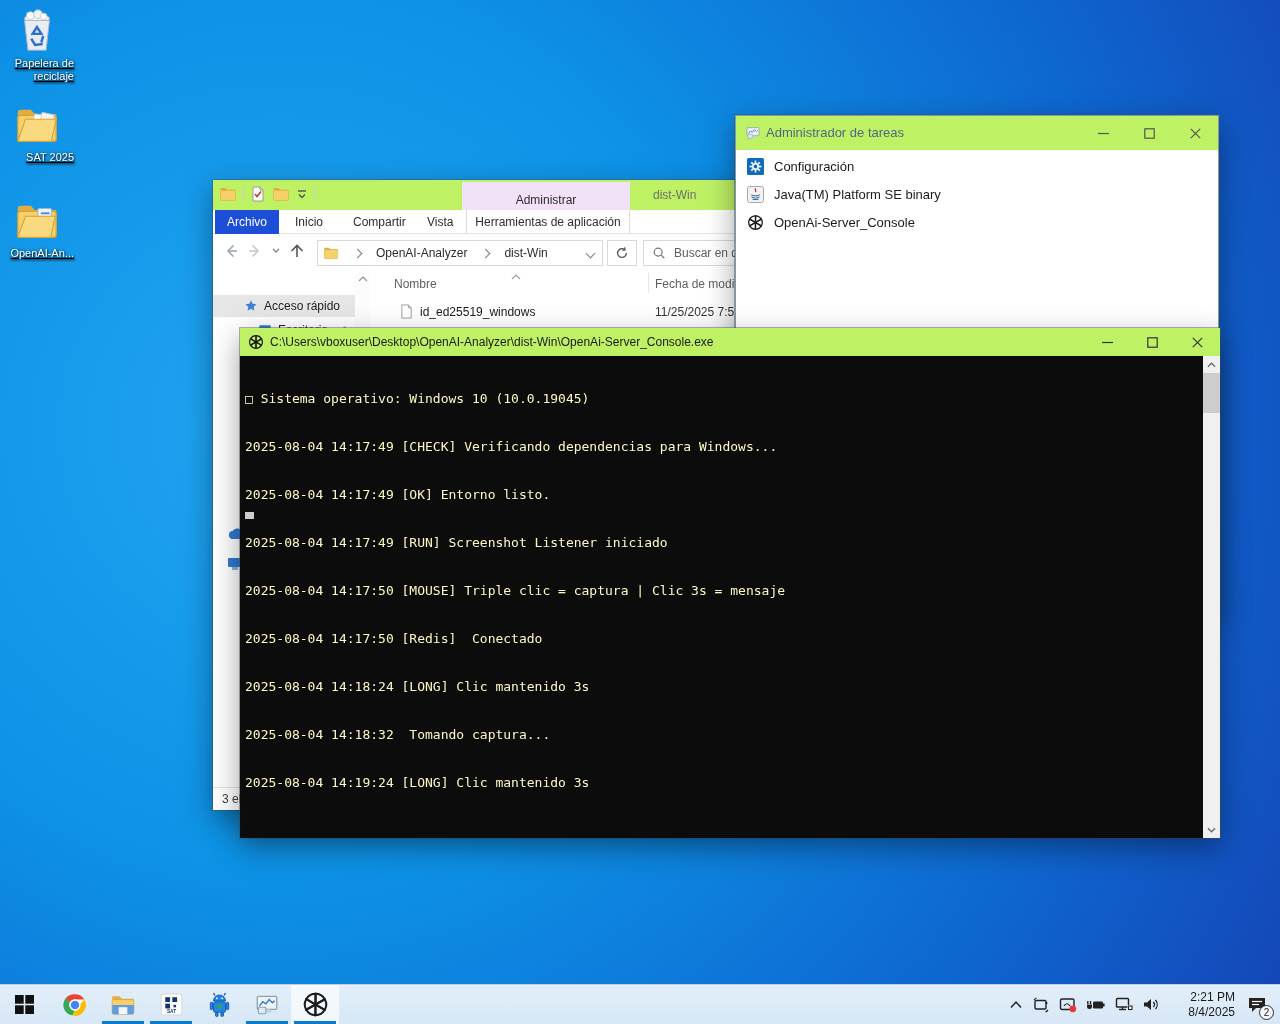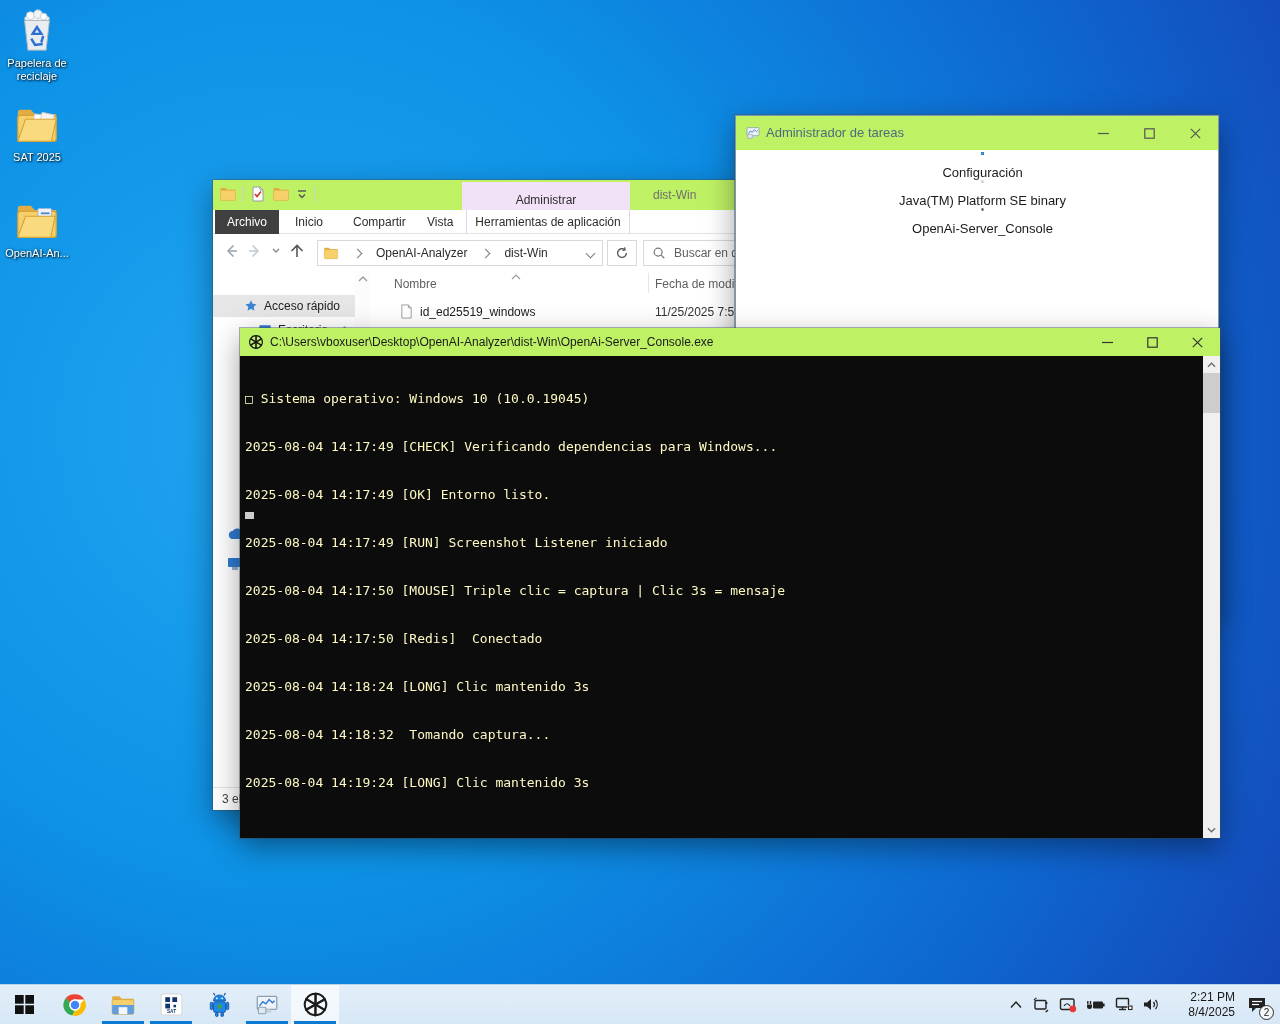--- a/index.html
+++ b/index.html
@@ -5,41 +5,41 @@
   * { margin:0; padding:0; box-sizing:border-box; }
   html,body { width:1280px; height:1024px; overflow:hidden; }
   body {
     font-family:"Liberation Sans", sans-serif;
     background: radial-gradient(circle at 22% 42%, #21a4f1 0%, #0d92e6 38%, #0e66d0 74%, #1545b6 100%);
     position:relative;
   }
   svg { display:block; }
 
   
-  .dicon { position:absolute; width:74px; text-align:center; cursor:default; }
+  .dicon { position:absolute; width:74px; text-align:right; cursor:default;text-decoration:underline; }
   .dicon .ic { width:46px; height:46px; margin:0 auto; }
   .dicon .lbl { margin-top:3px; font-size:11px; color:#fff; line-height:13px;
     text-shadow:1px 1px 2px rgba(0,0,0,.85), 0 0 3px rgba(0,0,0,.5); }
 
   
   .win { position:absolute; background:#fff; box-shadow:0 10px 28px rgba(0,0,0,.38), 0 0 0 1px rgba(70,90,110,.45); }
   .tbar { position:relative; background:#bef264; width:100%; }
   .ctl { position:absolute; top:0; height:100%; display:flex; align-items:center; justify-content:center; }
 
   
   #explorer { left:213px; top:180px; width:600px; height:630px; z-index:2; font-size:12px; }
   #explorer .tbar { height:30px; }
   .qat { position:absolute; left:6px; top:5px; display:flex; align-items:center; gap:6px; }
   .qat .sep { width:1px; height:16px; background:#cfcfcf; }
   .admin-tab { position:absolute; left:249px; top:2px; width:168px; height:36px; background:#f2e2f8;
     display:flex; align-items:center; justify-content:center; color:#2d2d2d; }
   .wtitle { position:absolute; left:440px; top:0; height:30px; line-height:30px; color:#6f6f6f; }
   .tabs { position:absolute; top:30px; left:0; right:0; height:24px; border-bottom:1px solid #e4e4e4; background:#fff; }
   .tab { position:absolute; top:0; height:24px; line-height:24px; padding:0 12px; color:#2d2d2d; }
-  .tab.file { background:#404040; color:#fff; left:2px; }
+  .tab.file { background:#1d4ed8; color:#fff; left:2px; }
   .tab.t1 { left:70px; } .tab.t2 { left:128px; } .tab.t3 { left:202px; }
   .tab.app { left:253px; width:164px; text-align:center; padding:0; border-left:1px solid #e0d3ea; border-right:1px solid #e0d3ea; }
   .addr { position:absolute; top:55px; left:0; right:0; height:36px; background:#fff; }
   .navarrows { position:absolute; left:10px; top:8px; display:flex; align-items:center; gap:8px; }
   .box { position:absolute; top:5px; height:26px; border:1px solid #d9d9d9; background:#fff; display:flex; align-items:center; }
   .addrbox { left:104px; width:286px; padding-left:5px; gap:12px; }
   .crumb { color:#2b2b2b; }
   .chev { width:7px; height:7px; border-right:1.4px solid #7a7a7a; border-bottom:1.4px solid #7a7a7a; transform:rotate(-45deg); margin:0 3px; }
   .chevdn { transform:rotate(45deg); margin-left:auto; margin-right:8px; }
   .refbox { left:394px; width:30px; justify-content:center; }
@@ -56,21 +56,21 @@
   .statusbar { position:absolute; left:0; right:0; bottom:0; height:23px; border-top:1px solid #e4e4e4;
     display:flex; align-items:center; padding-left:9px; color:#444; }
 
   
   #taskmgr { left:735px; top:115px; width:484px; height:500px; z-index:3; border:1px solid #7e99ad; }
   #taskmgr .tbar { height:34px; }
   #taskmgr .title { position:absolute; left:30px; top:0; line-height:34px; font-size:13px; color:#4f6a80; }
   #taskmgr .appico { position:absolute; left:9px; top:9px; }
   .cbtn { width:46px; color:#555; }
   .tmrow { position:absolute; left:0; width:100%; height:28px; display:flex; align-items:center; padding-left:11px; gap:10px;
-    font-size:13px; color:#1b1b1b;flex-direction:column; }
+    font-size:13px; color:#1b1b1b; }
 
   
   #console { left:240px; top:328px; width:980px; height:510px; z-index:4; }
   #console .tbar { height:28px; }
   #console .title { position:absolute; left:30px; top:0; line-height:28px; font-size:12px; color:#1a1a1a; white-space:nowrap; }
   #console .appico { position:absolute; left:8px; top:6px; }
   .cbody { position:absolute; left:0; right:0; top:28px; bottom:0; background:#0c0c0c; }
   .ctext { position:absolute; left:5px; top:3px; right:22px;
     font-family:"DejaVu Sans Mono", monospace; font-size:13px; line-height:16px; color:#fef9c3; white-space:pre; }
   .cursor { position:absolute; left:5px; top:156px; width:9px; height:7px; background:#cccccc; }

